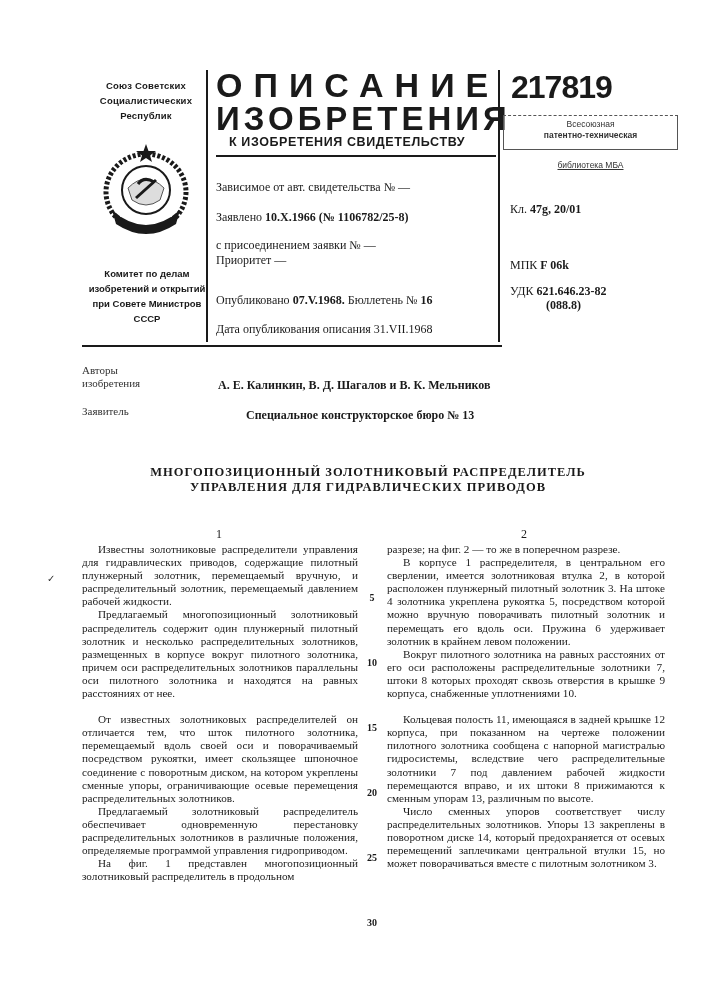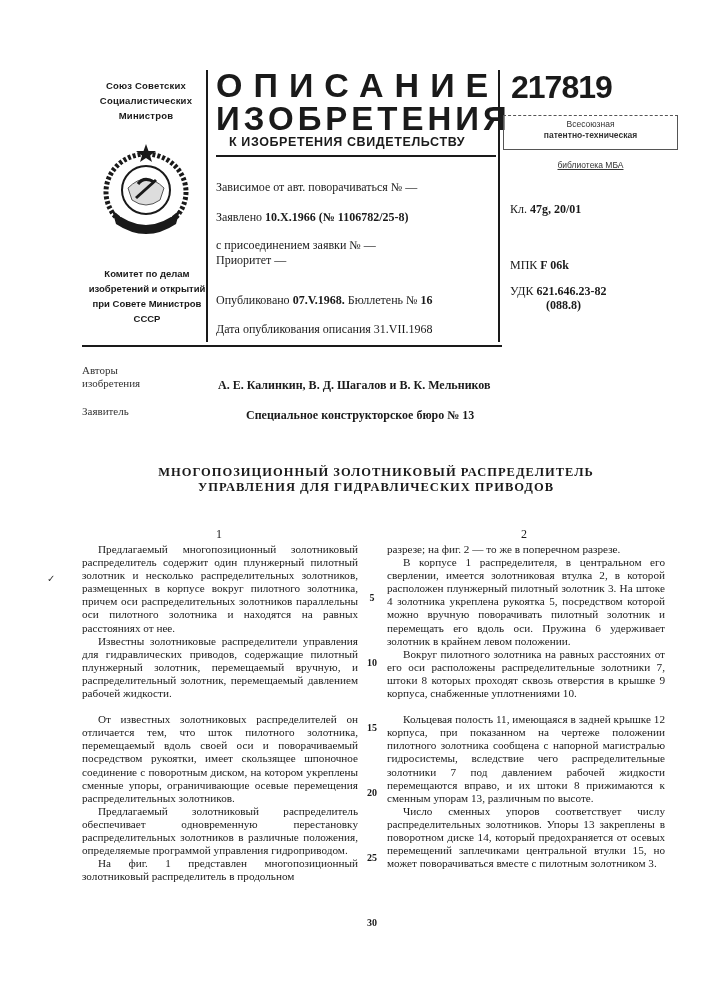--- a/index.html
+++ b/index.html
@@ -28,37 +28,37 @@
   .meta { left: 216px; font-size: 12px; white-space: nowrap; }
   .meta b { font-weight: bold; }
   .cls { left: 510px; font-size: 12px; white-space: nowrap; }
 
   .hrule { left: 82px; top: 345px; width: 420px; height: 2px; background: #1a1a1a; }
 
   .lbl { left: 82px; font-size: 11px; line-height: 13px; color: #333; }
   .authors { left: 218px; top: 378px; font-size: 12px; font-weight: bold; white-space: nowrap; }
   .applicant { left: 246px; top: 408px; font-size: 12px; font-weight: bold; white-space: nowrap; }
 
-  .title { left: 156px; top: 465px; width: 440px; text-align: center; font-family: "Liberation Serif", serif; font-weight: bold; font-size: 12.5px; line-height: 15px; letter-spacing: 1px; }
+  .title { left: 148px; top: 465px; width: 440px; text-align: center; font-family: "Liberation Serif", serif; font-weight: bold; font-size: 12.5px; line-height: 15px; letter-spacing: 1px; }
 
   .colnum { font-size: 12px; }
   .col { font-size: 11.2px; line-height: 13.1px; text-align: justify; }
   .col p { margin: 0; text-indent: 16px; }
   .col p.gap { margin-top: 13px; }
   .ln { font-size: 10px; font-weight: bold; width: 18px; text-align: center; }
 
   .tick { left: 47px; top: 573px; font-size: 10px; color: #333; }
 </style>
 </head>
 <body>
 
 <div class="abs ussr">
   <div>Союз Советских</div>
   <div>Социалистических</div>
-  <div>Министров</div>
+  <div>Республик</div>
 </div>
 
 <div class="abs emblem">
   <svg width="96" height="100" viewBox="0 0 96 100">
     <polygon points="48,4 50.5,11 58,11 52,15.5 54,22 48,18 42,22 44,15.5 38,11 45.5,11" fill="#1a1a1a"></polygon>
     <ellipse cx="48" cy="52" rx="40" ry="38" fill="none" stroke="#1a1a1a" stroke-width="5" stroke-dasharray="3 2"></ellipse>
     <circle cx="48" cy="50" r="24" fill="#fff" stroke="#1a1a1a" stroke-width="2"></circle>
     <path d="M30 48 Q48 30 66 48 L62 60 Q48 70 34 60 Z" fill="#ddd" stroke="#555" stroke-width="1"></path>
     <path d="M38 58 L58 40" stroke="#1a1a1a" stroke-width="3"></path>
     <path d="M40 44 Q46 36 56 42" stroke="#1a1a1a" stroke-width="3" fill="none"></path>
@@ -83,21 +83,21 @@
 <div class="abs t3rule"></div>
 
 <div class="abs patno">217819</div>
 
 <div class="abs stamp">
   <div>Всесоюзная</div>
   <div style="font-weight:bold;">патентно-техническая</div>
   <div style="text-decoration:underline;margin-top:20px;">библиотека МБА</div>
 </div>
 
-<div class="abs meta" style="top:180px;">Зависимое от авт. поворачиваться №  —</div>
+<div class="abs meta" style="top:180px;">Зависимое от авт. свидетельства №  —</div>
 <div class="abs meta" style="top:210px;">
   <span>Заявлено</span>
   <b>10.X.1966 (№ 1106782/25-8)</b>
 </div>
 <div class="abs meta" style="top:238px;">с присоединением заявки №  —</div>
 <div class="abs meta" style="top:253px;">Приоритет  —</div>
 <div class="abs meta" style="top:293px;">
   <span>Опубликовано</span>
   <b>07.V.1968.</b>
   <span>Бюллетень №</span>
@@ -135,22 +135,22 @@
   <div>МНОГОПОЗИЦИОННЫЙ ЗОЛОТНИКОВЫЙ РАСПРЕДЕЛИТЕЛЬ</div>
   <div>УПРАВЛЕНИЯ ДЛЯ ГИДРАВЛИЧЕСКИХ ПРИВОДОВ</div>
 </div>
 
 <div class="abs colnum" style="left:216px; top:527px;">1</div>
 <div class="abs colnum" style="left:521px; top:527px;">2</div>
 
 <div class="abs tick">✓</div>
 
 <div class="abs col" style="left:82px; top:543px; width:276px;">
+  <p>Известны золотниковые распределители управления для гидравлических приводов, содержащие пилотный плунжерный золотник, перемещаемый вручную, и распределительный золотник, перемещаемый давлением рабочей жидкости.</p>
   <p>Предлагаемый многопозиционный золотниковый распределитель содержит один плунжерный пилотный золотник и несколько распределительных золотников, размещенных в корпусе вокруг пилотного золотника, причем оси распределительных золотников параллельны оси пилотного золотника и находятся на равных расстояниях от нее.</p>
-  <p>Известны золотниковые распределители управления для гидравлических приводов, содержащие пилотный плунжерный золотник, перемещаемый вручную, и распределительный золотник, перемещаемый давлением рабочей жидкости.</p>
   <p class="gap">От известных золотниковых распределителей он отличается тем, что шток пилотного золотника, перемещаемый вдоль своей оси и поворачиваемый посредством рукоятки, имеет скользящее шпоночное соединение с поворотным диском, на котором укреплены сменные упоры, ограничивающие осевые перемещения распределительных золотников.</p>
   <p>Предлагаемый золотниковый распределитель обеспечивает одновременную перестановку распределительных золотников в различные положения, определяемые программой управления гидроприводом.</p>
   <p>На фиг. 1 представлен многопозиционный золотниковый распределитель в продольном</p>
 </div>
 
 <div class="abs ln" style="left:363px; top:592px;">5</div>
 <div class="abs ln" style="left:363px; top:657px;">10</div>
 <div class="abs ln" style="left:363px; top:722px;">15</div>
 <div class="abs ln" style="left:363px; top:787px;">20</div>
 <div class="abs ln" style="left:363px; top:852px;">25</div>

